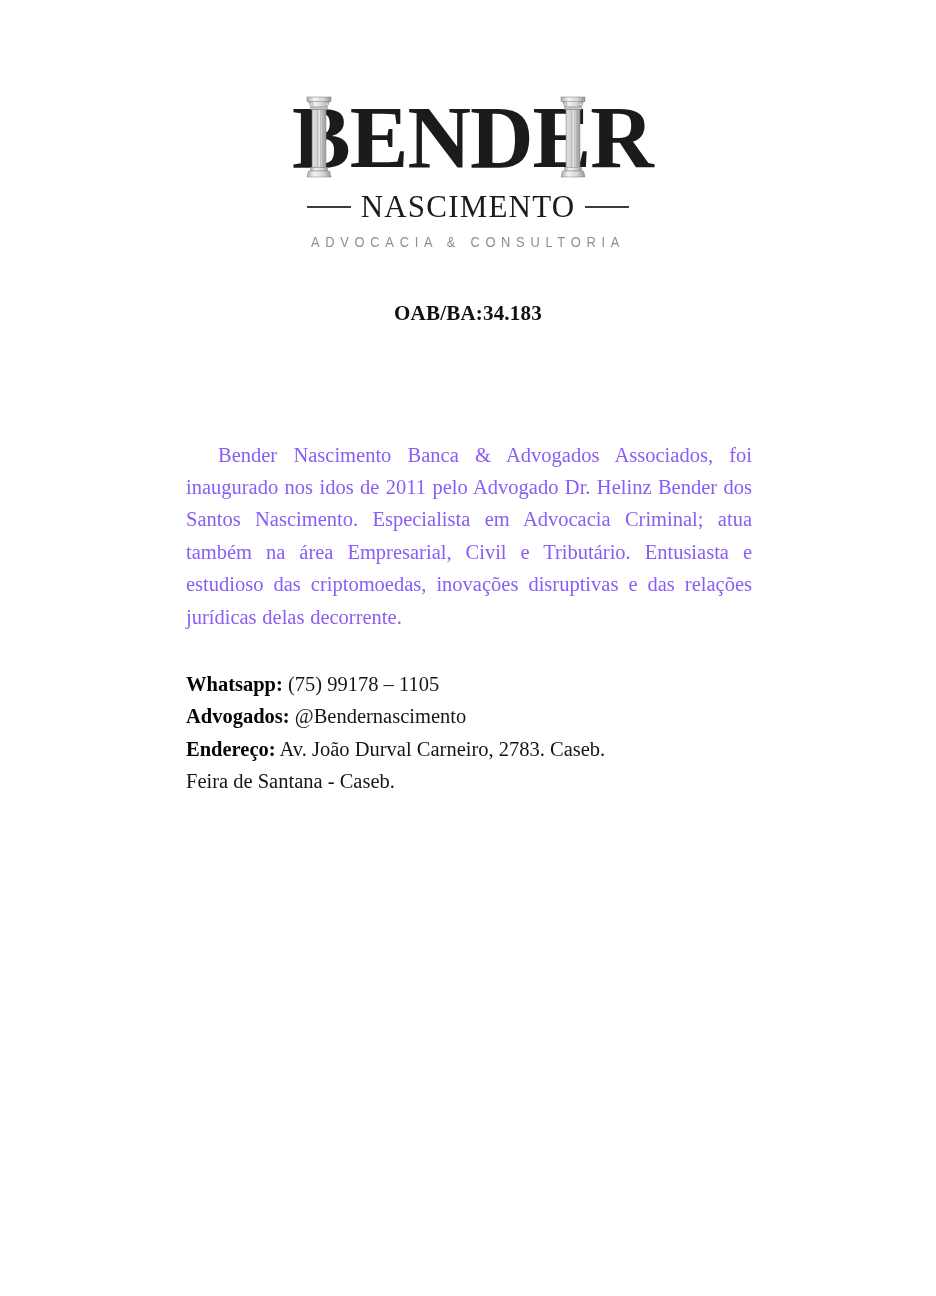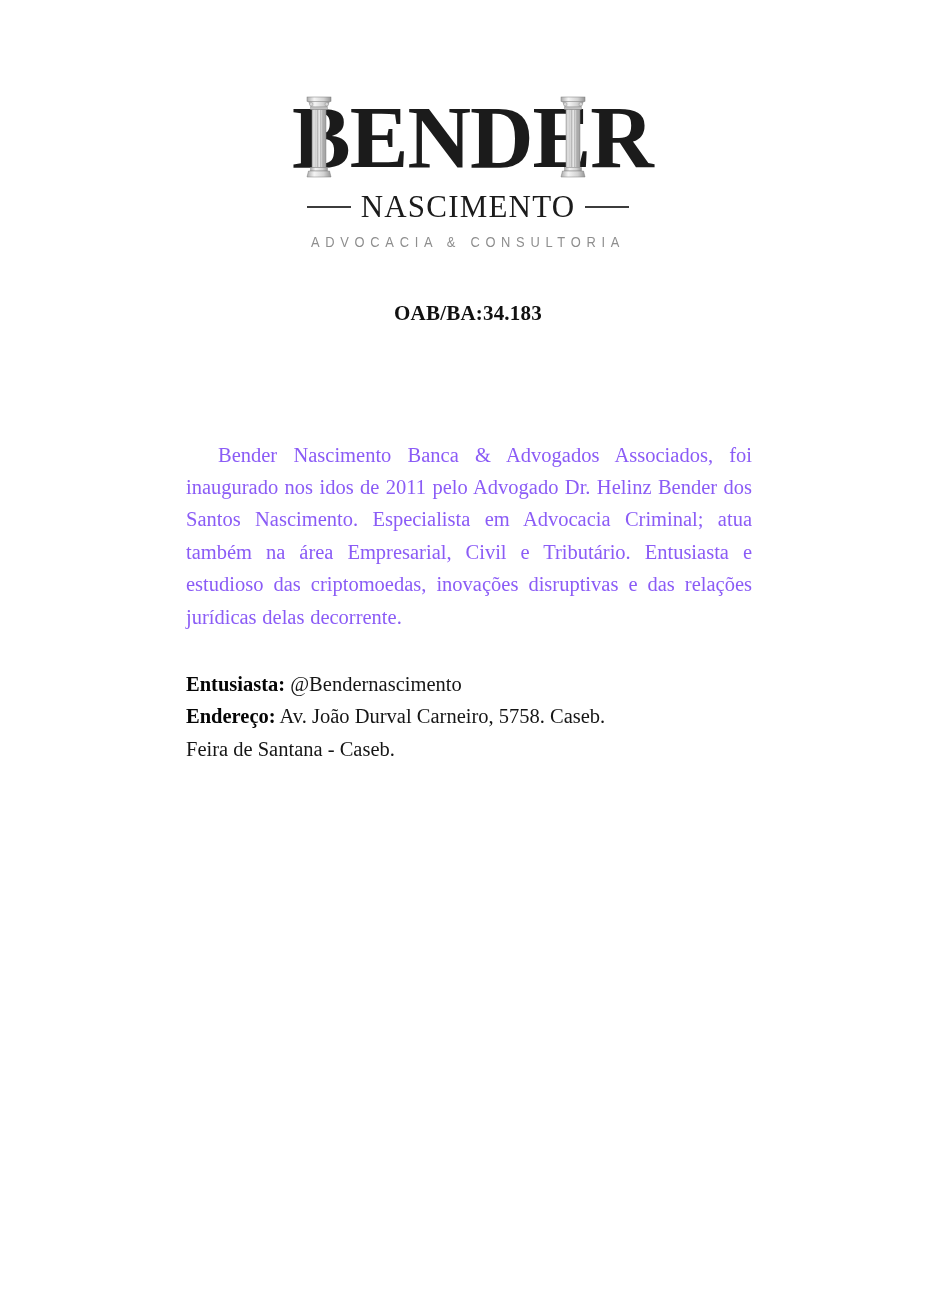--- a/index.html
+++ b/index.html
@@ -227,25 +227,29 @@
 
     <div class="logo-tagline">ADVOCACIA &amp; CONSULTORIA</div>
   </div>
 
   <div class="oab">OAB/BA:34.183</div>
 
   <p class="intro">Bender Nascimento Banca &amp; Advogados Associados, foi inaugurado nos idos de 2011 pelo Advogado Dr. Helinz Bender dos Santos Nascimento. Especialista em Advocacia Criminal; atua também na área Empresarial, Civil e Tributário. Entusiasta e estudioso das criptomoedas, inovações disruptivas e das relações jurídicas delas decorrente.</p>
 
   <div class="contact">
     <div class="line">
-      <span class="label">Entusiasta:</span>
+      <span class="label">Whatsapp:</span>
+      <span class="value">(75) 99178 – 1105</span>
+    </div>
+    <div class="line">
+      <span class="label">Advogados:</span>
       <span class="value">@Bendernascimento</span>
     </div>
     <div class="line">
       <span class="label">Endereço:</span>
-      <span class="value">Av. João Durval Carneiro, 5758. Caseb.</span>
+      <span class="value">Av. João Durval Carneiro, 2783. Caseb.</span>
     </div>
     <div class="line">
       <span class="value">Feira de Santana - Caseb.</span>
     </div>
   </div>
 
 </div>
 
 </body></html>

